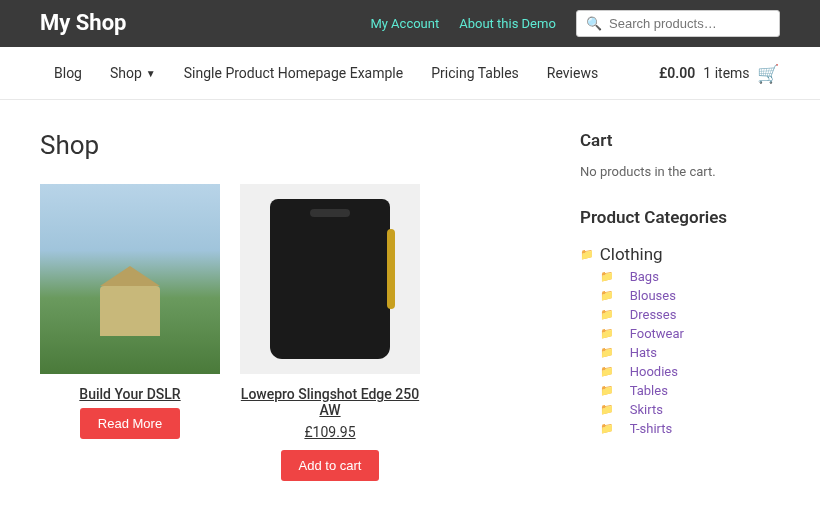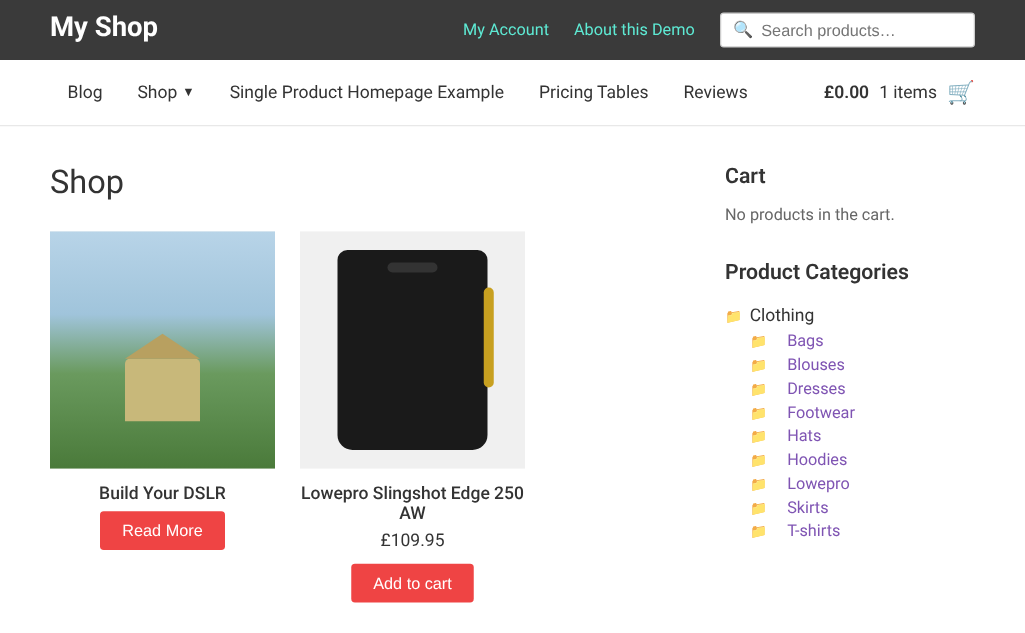--- a/index.html
+++ b/index.html
@@ -23,36 +23,36 @@
     .cart-amount { font-weight: 600; }
     .cart-icon { font-size: 18px; color: #666; }
 
     
     .main-content { padding: 30px 40px; display: flex; gap: 40px; }
     .content-area { flex: 1; }
     .page-title { font-size: 26px; font-weight: 400; color: #333; margin-bottom: 24px; }
 
     
     .products-grid { display: flex; gap: 20px; flex-wrap: wrap; }
-    .product-card { width: 180px; text-align: center; }
+    .product-card { width: 180px; text-align: center; text-decoration: underline; }
     .product-image-box { width: 180px; height: 190px; overflow: hidden; margin-bottom: 12px; display: flex; align-items: center; justify-content: center; background: #f8f8f8; }
     .product-name { font-size: 14px; color: #333; margin-bottom: 6px; font-weight: 500; }
     .product-price { font-size: 14px; color: #333; margin-bottom: 10px; }
     .btn-purple { background: #ef4444; color: #fff; border: none; padding: 8px 18px; font-size: 13px; cursor: pointer; border-radius: 3px; }
 
     
     .sidebar { width: 200px; flex-shrink: 0; }
     .sidebar-section { margin-bottom: 28px; }
     .sidebar-title { font-size: 17px; font-weight: 600; color: #333; margin-bottom: 14px; }
     .cart-empty { font-size: 13px; color: #666; }
     .category-list { list-style: none; }
     .category-item { padding: 3px 0; }
     .category-item a { color: #7f54b3; font-size: 13px; text-decoration: none; cursor: pointer; }
     .category-item.parent { display: flex; align-items: center; gap: 6px; }
-    .category-item.parent > a { color: #333; font-size: 14px; }
+    .category-item.parent > a { color: #333; font-size: 17px; }
     .sub-list { list-style: none; margin-left: 20px; }
     .sub-item { padding: 2px 0; display: flex; align-items: center; gap: 6px; }
     .sub-item a { color: #7f54b3; font-size: 13px; text-decoration: none; cursor: pointer; margin-left: 10px; }
     .folder-icon { font-size: 11px; color: #999; }
 
     
     .landscape-img {
       width: 100%;
       height: 100%;
       background: linear-gradient(180deg, #b8d4e8 0%, #a0c4db 35%, #6a9a5e 60%, #4a7a3a 100%);
@@ -209,21 +209,21 @@
           <li class="sub-item">
             <span class="folder-icon">📁</span>
             <a>Hats</a>
           </li>
           <li class="sub-item">
             <span class="folder-icon">📁</span>
             <a>Hoodies</a>
           </li>
           <li class="sub-item">
             <span class="folder-icon">📁</span>
-            <a>Lowepro</a>
+            <a>Tables</a>
           </li>
           <li class="sub-item">
             <span class="folder-icon">📁</span>
             <a>Skirts</a>
           </li>
           <li class="sub-item">
             <span class="folder-icon">📁</span>
             <a>T-shirts</a>
           </li>
         </ul>

